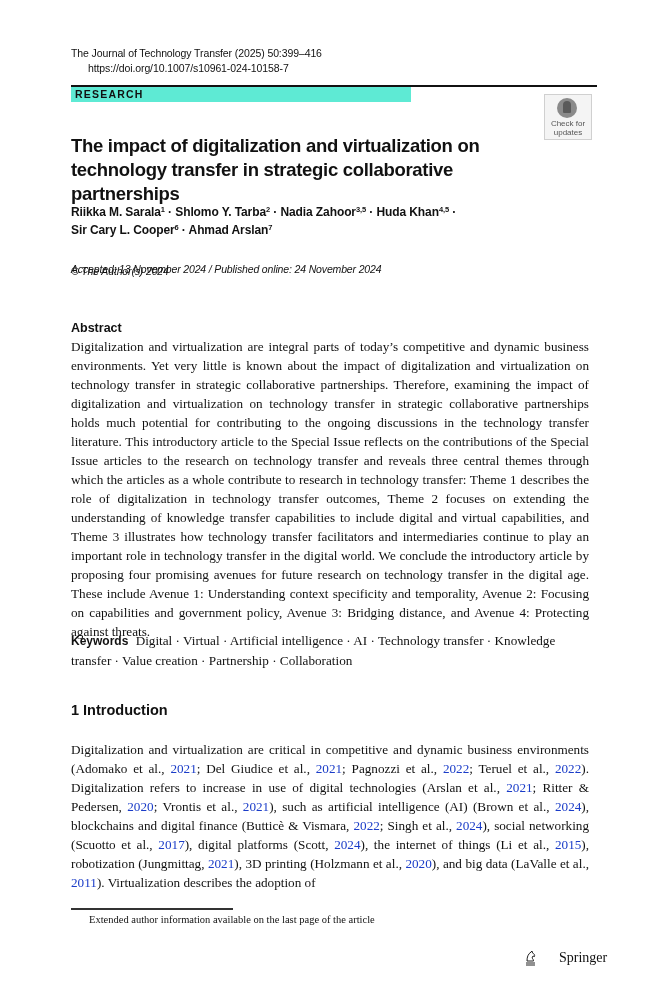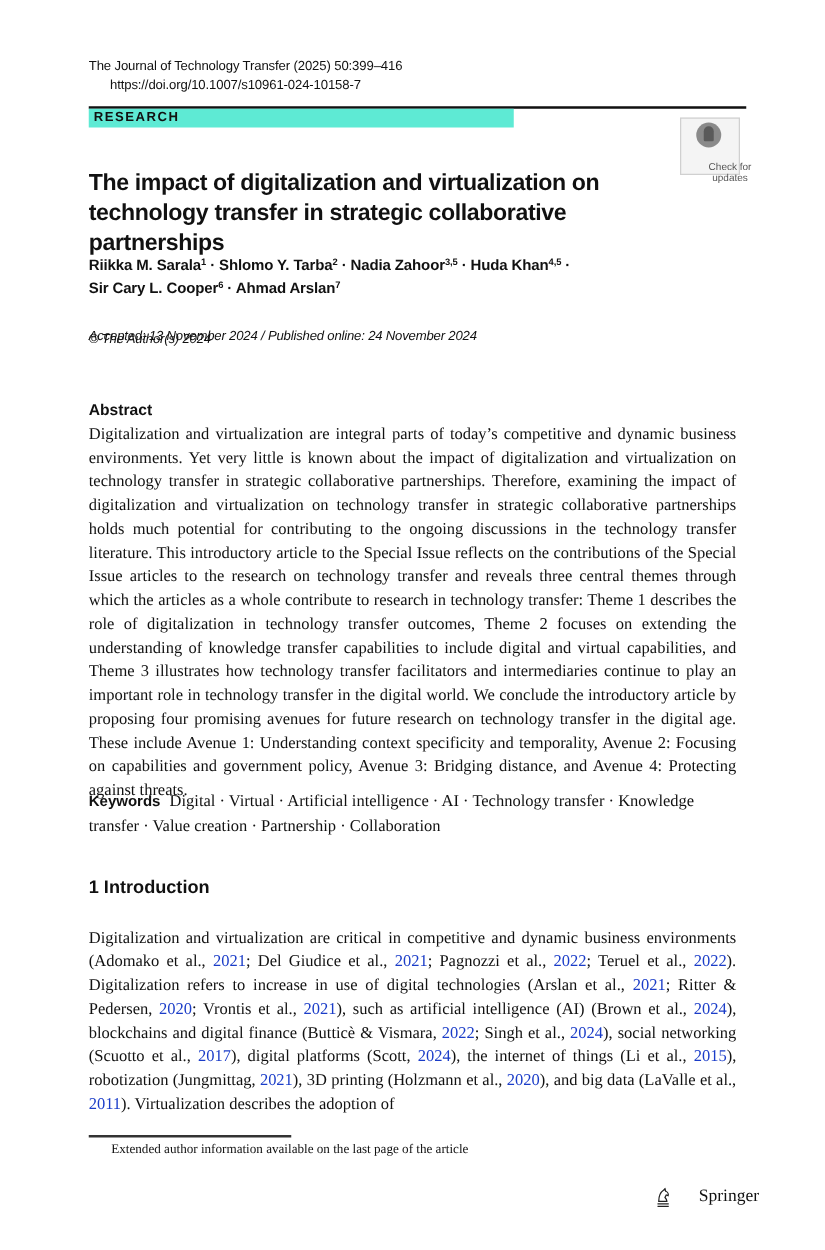--- a/index.html
+++ b/index.html
@@ -11,21 +11,21 @@
   #journal-cite { top: 46px; }
   #doi { top: 61px; padding-left: 17px; }
 
   #top-rule { position: absolute; left: 71px; top: 85px; width: 526px; height: 1.5px; background: #111; }
   #research-band { position: absolute; left: 71px; top: 87px; width: 340px; height: 15px; background: #5eead4; }
   #research-label { position: absolute; left: 4px; top: 1px; font-size: 10.5px; font-weight: bold; letter-spacing: 1.2px; color: #111; }
 
   #crossmark { position: absolute; left: 544px; top: 94px; width: 46px; height: 44px; border: 1px solid #d0d0d0; background: #f4f4f4; }
   #crossmark-circle { position: absolute; left: 12px; top: 3px; width: 20px; height: 20px; border-radius: 50%; background: #8a8a8a; }
   #crossmark-circle::after { content: ""; position: absolute; left: 6px; top: 3px; width: 8px; height: 12px; border-radius: 4px 4px 1px 1px; background: #5a5a5a; }
-  #crossmark-text { position: absolute; left: 16px; top: 24px; width: 46px; text-align: center; font-size: 8px; line-height: 9px; color: #555; margin-top: 10px; }
+  #crossmark-text { position: absolute; left: 0; top: 24px; width: 46px; text-align: center; font-size: 8px; line-height: 9px; color: #555; }
 
   #title { position: absolute; left: 71px; top: 134px; width: 480px; font-size: 18.5px; line-height: 24px; font-weight: bold; letter-spacing: -0.3px; }
 
   #authors { position: absolute; left: 71px; top: 203px; width: 470px; font-size: 12px; line-height: 18px; font-weight: bold; letter-spacing: -0.1px; }
   #authors sup { font-size: 7.5px; line-height: 0; vertical-align: 4px; }
 
   .dates { position: absolute; left: 71px; font-size: 10.5px; line-height: 14px; letter-spacing: -0.15px; font-style: italic; }
   #dates-line { top: 262px; }
   #copyright-line { top: 264px; }
 

